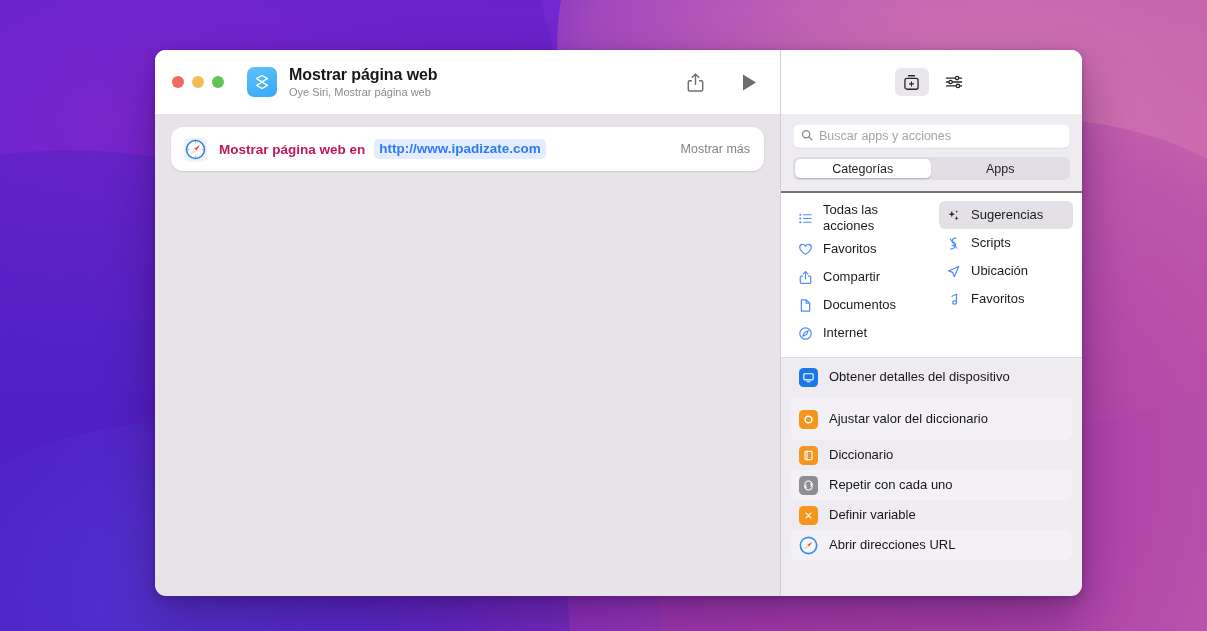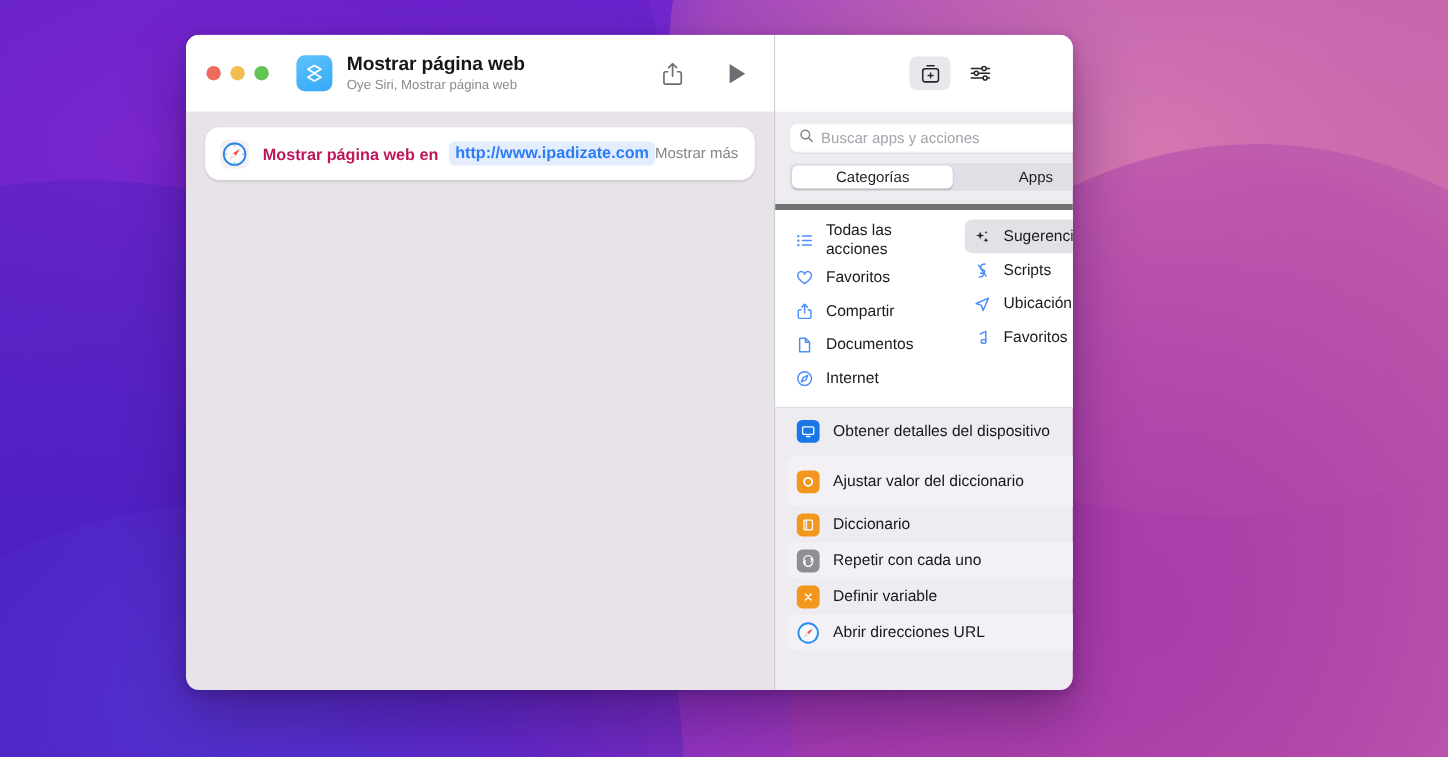--- a/index.html
+++ b/index.html
@@ -46,22 +46,22 @@
   }
   .swoosh-e {
     width: 620px; height: 420px;
     left: -120px; bottom: -210px;
     background: radial-gradient(ellipse at 50% 40%, rgba(86,54,210,.8) 0%, rgba(86,54,210,0) 70%);
   }
 
   
   #window {
     position: absolute;
-    left: 155px; top: 29px;
-    width: 739px; height: 546px;
+    left: 155px; top: 50px;
+    width: 927px; height: 546px;
     border-radius: 11px;
     overflow: hidden;
     display: flex;
     box-shadow: 0 22px 48px rgba(40,8,70,.40), 0 3px 10px rgba(40,8,70,.26);
   }
 
   
   #editor-pane {
     width: 625px;
     height: 100%;
@@ -203,21 +203,21 @@
     display: flex; align-items: center; justify-content: center;
     font-size: 12.5px; color: #201f24;
   }
   .seg.active {
     background: #ffffff;
     box-shadow: 0 .5px 1.5px rgba(0,0,0,.20);
   }
 
   #categories-section {
     background: #ffffff;
-    border-top: 5px solid #737373;
+    border-top: 2px solid #737373;
     border-bottom: 1px solid #dedbe2;
     padding: 8px 6px 10px 10px;
     display: flex;
     gap: 0;
     flex: none;
   }
   .cat-col { display: flex; flex-direction: column; }
   .cat-col.left  { width: 148px; }
   .cat-col.right { width: 134px; }
   .cat-item {

